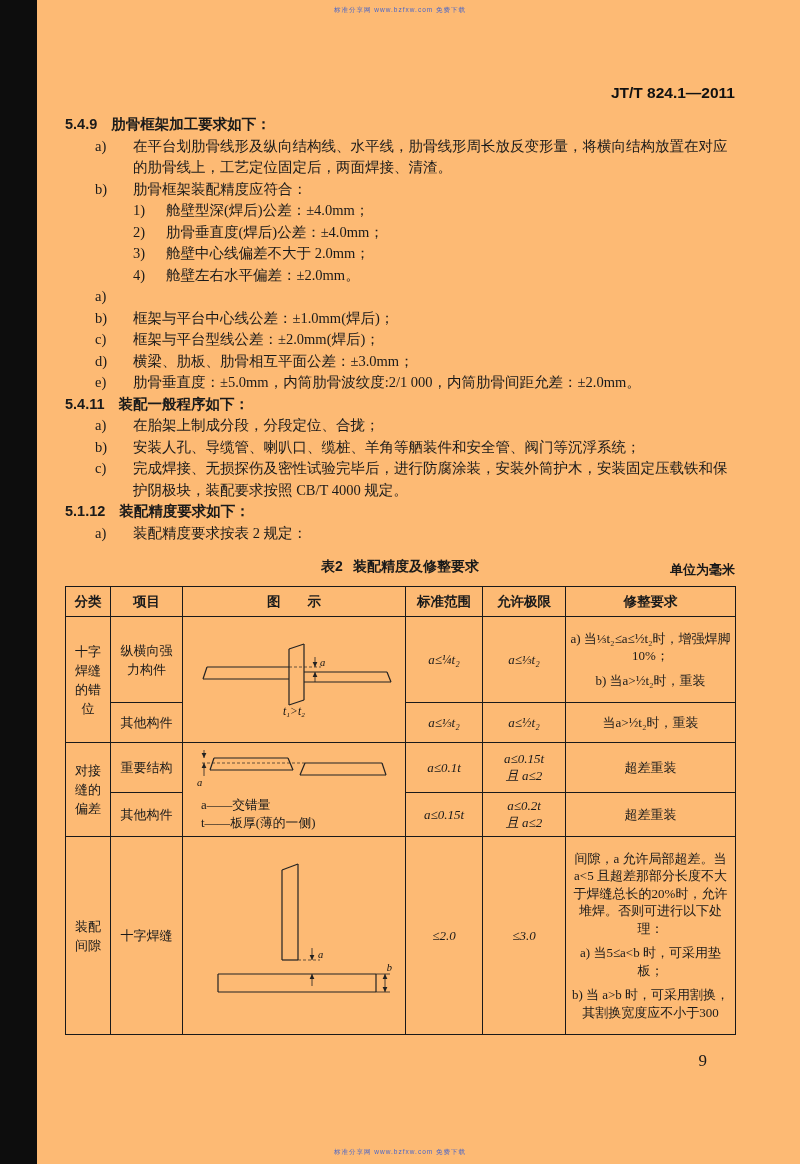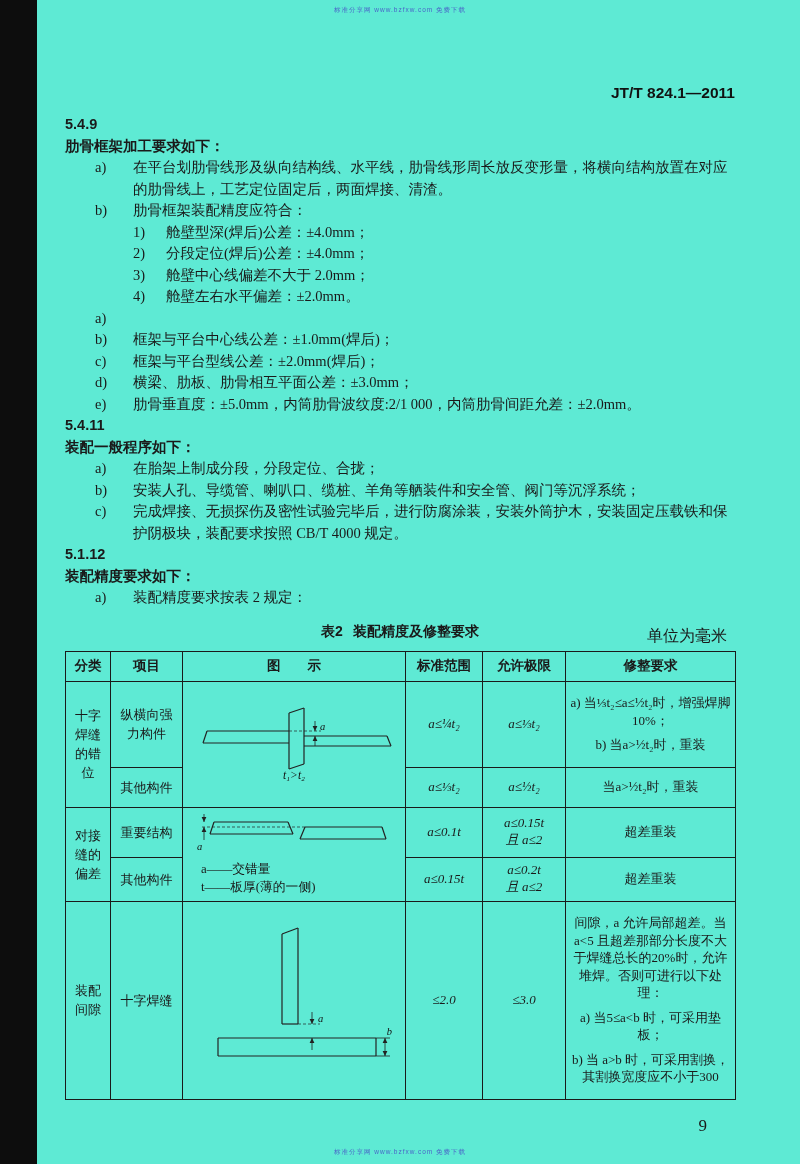--- a/index.html
+++ b/index.html
@@ -1,18 +1,18 @@
 <!DOCTYPE html>
 <html><head>
 <meta charset="utf-8">
 <style>
   html,body { margin:0; padding:0; background:#888; }
   .page {
     position:relative; width:800px; height:1164px; margin:0 auto;
-    background:#5eead4; overflow:hidden;
+    background:#fdba74; overflow:hidden;
     font-family:"Liberation Serif", serif; color:#1a1a1a;
   }
   .scan-edge {
     position:absolute; left:0; top:0; width:37px; height:1164px;
     background:#0d0d0d;
   }
   .watermark {
     position:absolute; left:0; width:100%; text-align:center;
     font-size:6.5px; color:#4a66c8; font-family:"Liberation Sans", sans-serif;
     letter-spacing:1px;
@@ -23,37 +23,37 @@
   .content { position:absolute; left:65px; top:84px; width:670px; }
 
   .doc-number {
     text-align:right; font-family:"Liberation Sans", sans-serif;
     font-weight:bold; font-size:15.5px; margin-bottom:12px; color:#111;
   }
 
   .para { display:flex; font-size:14.5px; line-height:21.5px; }
   .para .lb { flex:none; }
   .para .tx { flex:1; }
-  .para.h  { font-family:"Liberation Sans", sans-serif; font-weight:bold;flex-direction:column; }
+  .para.h  { font-family:"Liberation Sans", sans-serif; font-weight:bold; }
   .para.h .lb { margin-right:14px; }
   .para.la { padding-left:30px; }
   .para.la .lb { width:38px; }
   .para.ln { padding-left:68px; }
   .para.ln .lb { width:33px; }
 
   .tbl-caption-row {
     position:relative; margin-top:14px; height:24px;
     text-align:center; font-size:14px;
   }
   .tbl-caption-row .cap {
     font-family:"Liberation Sans", sans-serif; font-weight:bold;
   }
   .tbl-caption-row .cap-no { margin-right:10px; }
   .tbl-caption-row .unit {
-    position:absolute; right:8px; top:3px; font-size:16px; font-weight:normal;
+    position:absolute; right:0; top:3px; font-size:13px; font-weight:bold;
   }
 
   table.spec { border-collapse:collapse; table-layout:fixed; width:670px; margin-top:4px; }
   table.spec th, table.spec td {
     border:1px solid #1a1a1a; font-size:13px; text-align:center;
     vertical-align:middle; padding:2px 4px; font-weight:normal;
     word-break:break-all;
   }
   table.spec th {
     font-family:"Liberation Sans", sans-serif; font-weight:bold; font-size:13.5px;
@@ -104,21 +104,21 @@
     <div class="para la">
         <span class="lb">b)</span>
         <span class="tx">肋骨框架装配精度应符合：</span>
       </div>
     <div class="para ln">
         <span class="lb">1)</span>
         <span class="tx">舱壁型深(焊后)公差：±4.0mm；</span>
       </div>
     <div class="para ln">
         <span class="lb">2)</span>
-        <span class="tx">分段定位(焊后)公差：±4.0mm；</span>
+        <span class="tx">肋骨垂直度(焊后)公差：±4.0mm；</span>
       </div>
     <div class="para ln">
         <span class="lb">3)</span>
         <span class="tx">舱壁中心线偏差不大于 2.0mm；</span>
       </div>
     <div class="para ln">
         <span class="lb">4)</span>
         <span class="tx">舱壁左右水平偏差：±2.0mm。</span>
       </div>
 

